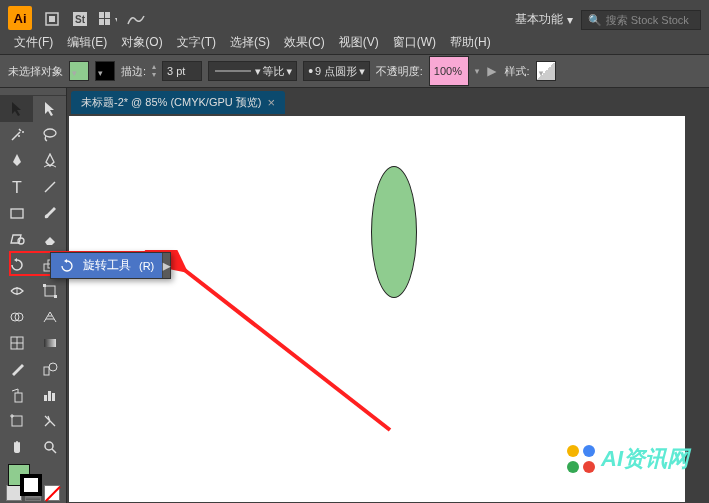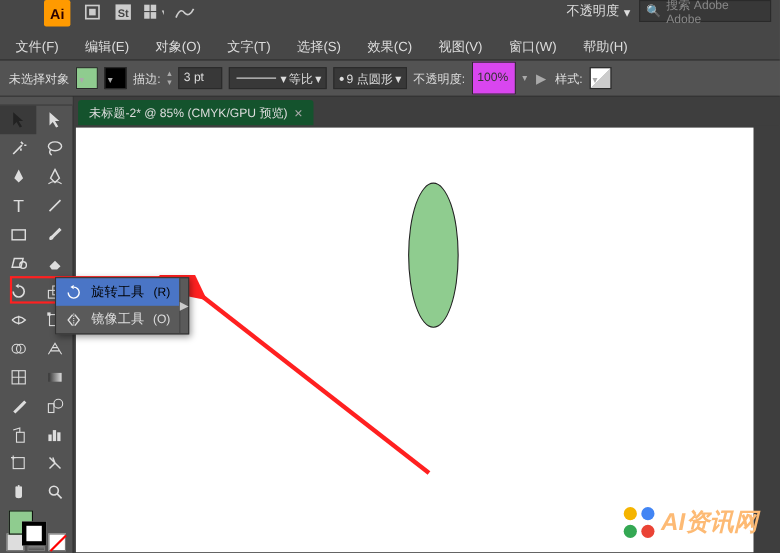--- a/index.html
+++ b/index.html
@@ -1,71 +1,71 @@
 <!DOCTYPE html>
 <html><head>
 <meta charset="utf-8">
 <style>
 * { margin: 0; padding: 0; box-sizing: border-box; font-family: "Microsoft YaHei", sans-serif; }
 body { background: #474747; width: 709px; height: 503px; overflow: hidden; position: relative; }
 
-.titlebar { height: 30px; background: #474747; display: flex; align-items: flex-start; padding: 0 8px; margin-left: 32px; }
+.titlebar { height: 30px; background: #474747; display: flex; align-items: flex-end; padding: 0 8px; }
 .ai-logo { width: 24px; height: 24px; background: #ff9a00; color: #2b0000; font-weight: bold; font-size: 13px; display: flex; align-items: center; justify-content: center; border-radius: 2px; margin-right: 6px; }
 .tb-icon { width: 22px; height: 22px; margin: 0 3px; display: flex; align-items: center; justify-content: center; color: #fde047; cursor: pointer; }
 .tb-spacer { flex: 1; }
 .tb-dropdown { color: #ddd; font-size: 12px; padding: 2px 8px; display: flex; align-items: center; gap: 4px; cursor: pointer; }
 .search-box { background: #383838; border: 1px solid #2a2a2a; color: #888; font-size: 11px; padding: 2px 6px; width: 120px; height: 20px; display: flex; align-items: center; gap: 4px; }
 
-.menubar { height: 24px; background: #474747; display: flex; align-items: center; padding: 0 8px; gap: 12px; }
+.menubar { height: 24px; background: #474747; display: flex; align-items: center; padding: 0 8px; gap: 2px; }
 .menu-item { color: #ddd; font-size: 12px; padding: 2px 6px; cursor: pointer; }
 
 .ctrlbar { height: 34px; background: #535353; border-top: 1px solid #2a2a2a; border-bottom: 1px solid #2a2a2a; display: flex; align-items: center; padding: 0 8px; gap: 6px; }
 .ctrl-label { color: #ddd; font-size: 11px; }
 .swatch { width: 20px; height: 20px; border: 1px solid #2a2a2a; }
 .fill-sw { background: #8fcc8f; }
 .stroke-sw { background: #000; }
 .dd-small { background: #383838; border: 1px solid #2a2a2a; color: #ddd; font-size: 11px; padding: 1px 4px; display: flex; align-items: center; gap: 2px; height: 20px; }
 .num-input { background: #383838; border: 1px solid #2a2a2a; color: #ddd; font-size: 11px; padding: 1px 4px; width: 40px; height: 20px; display: flex; align-items: center; }
-.opacity-input { background: #d946ef; border: 1px solid #2a2a2a; color: #333; font-size: 11px; padding: 14px 4px; width: 40px; height: 20px; display: flex; align-items: center; text-align: right; }
+.opacity-input { background: #f9a8d4; border: 1px solid #2a2a2a; color: #333; font-size: 11px; padding: 14px 4px; width: 40px; height: 20px; display: flex; align-items: center; text-align: right; }
 .stepper { color: #aaa; font-size: 8px; line-height: 8px; display: flex; flex-direction: column; }
 .style-sw { width: 20px; height: 20px; background: linear-gradient(135deg,#fff 50%,#ccc 50%); border: 1px solid #2a2a2a; }
 
 .middle { display: flex; height: 415px; }
 
 .tool-panel { width: 67px; background: #535353; border-right: 1px solid #2a2a2a; display: flex; flex-direction: column; }
 .tool-header { height: 18px; background: #535353; border-bottom: 1px solid #3a3a3a; }
 .tool-grid { display: grid; grid-template-columns: 1fr 1fr; }
 .tool { width: 33px; height: 26px; display: flex; align-items: center; justify-content: center; color: #ddd; cursor: pointer; position: relative; }
 .tool.active { background: #3a3a3a; }
 .color-area { padding: 6px; display: flex; position: relative; height: 40px; }
 .fill-box { width: 22px; height: 22px; background: #8fcc8f; border: 1px solid #111; position: absolute; left: 8px; top: 4px; }
 .stroke-box { width: 22px; height: 22px; background: #fff; border: 4px solid #000; position: absolute; left: 20px; top: 14px; }
 .mode-row { display: flex; justify-content: space-around; padding: 2px 4px; }
 .mode-icon { width: 16px; height: 16px; border: 1px solid #777; }
 .highlight-box { position: absolute; border: 2px solid #ff2020; pointer-events: none; z-index: 50; }
 
 .doc-area { flex: 1; background: #3e3e3e; display: flex; flex-direction: column; }
 .tabbar { height: 26px; background: #3e3e3e; display: flex; align-items: flex-end; padding-left: 4px; }
-.tab { background: #14532d; color: #ddd; font-size: 11px; padding: 4px 10px; display: flex; align-items: center; gap: 6px; border-top-left-radius: 3px; border-top-right-radius: 3px; }
+.tab { background: #0c4a6e; color: #ddd; font-size: 11px; padding: 4px 10px; display: flex; align-items: center; gap: 6px; border-top-left-radius: 3px; border-top-right-radius: 3px; }
 .tab-close { color: #aaa; cursor: pointer; font-size: 13px; }
 .canvas-wrap { flex: 1; background: #3e3e3e; padding: 2px 0 0 2px; position: relative; }
 .artboard { background: #fff; width: 616px; height: 386px; position: relative; }
 .ellipse-shape { position: absolute; left: 302px; top: 50px; width: 46px; height: 132px; background: #8fcc8f; border: 1px solid #222; border-radius: 50%; }
 
 .flyout { position: absolute; left: 50px; top: 252px; background: #5a5a5a; border: 1px solid #333; z-index: 60; box-shadow: 2px 2px 6px rgba(0,0,0,.4); }
 .flyout-row { display: flex; align-items: center; padding: 4px 8px; gap: 8px; font-size: 12px; color: #ddd; cursor: pointer; min-width: 110px; }
-.flyout-row.sel { background: #4a75c6; color: #000000; }
+.flyout-row.sel { background: #4a75c6; color: #ffffff; }
 .flyout-icon { width: 16px; height: 16px; display: flex; align-items: center; justify-content: center; }
 .flyout-short { margin-left: auto; font-size: 11px; }
 .flyout-handle { width: 8px; display: flex; align-items: center; justify-content: center; color: #ccc; border-left: 1px solid #444; }
 .flyout-outer { display: flex; }
 
 .arrow-svg { position: absolute; left: 70px; top: 250px; z-index: 55; pointer-events: none; }
 
-.watermark { position: absolute; right: 20px; bottom: 13px; display: flex; align-items: center; gap: 6px; font-size: 22px; font-style: italic; font-weight: bold; color: #fdba74; z-index: 70; }
+.watermark { position: absolute; right: 20px; bottom: 29px; display: flex; align-items: center; gap: 6px; font-size: 22px; font-style: italic; font-weight: bold; color: #5eead4; z-index: 70; }
 .wm-icon { width: 28px; height: 28px; position: relative; }
 .petal { width: 12px; height: 12px; border-radius: 50%; position: absolute; }
 .p1{background:#f5b400;left:0;top:0}.p2{background:#4285f4;right:0;top:0}.p3{background:#34a853;left:0;bottom:0}.p4{background:#ea4335;right:0;bottom:0}
 
 .chev::after { content: "▾"; font-size: 9px; margin-left: 2px; color: #aaa; }
 svg { display: block; }
 </style>
 </head>
 <body>
 
@@ -92,26 +92,26 @@
         <text x="16" y="10" font-size="8" fill="#ccc">▾</text>
       </svg>
     </div>
   <div class="tb-icon">
       <svg width="20" height="14">
         <path d="M2 12 Q6 2 10 8 Q14 12 18 4" fill="none" stroke="#ccc" stroke-width="1.5"></path>
       </svg>
     </div>
   <div class="tb-spacer"></div>
   <div class="tb-dropdown">
-      <span>不透明度</span>
+      <span>基本功能</span>
       <span>▾</span>
     </div>
   <div class="search-box">
       <span>🔍</span>
-      <span>搜索 Adobe Adobe</span>
+      <span>搜索 Stock Stock</span>
     </div>
 </div>
 
 <div class="menubar">
   <div class="menu-item">文件(F)</div>
   <div class="menu-item">编辑(E)</div>
   <div class="menu-item">对象(O)</div>
   <div class="menu-item">文字(T)</div>
   <div class="menu-item">选择(S)</div>
   <div class="menu-item">效果(C)</div>
@@ -360,30 +360,20 @@
       <div class="flyout-row sel">
         <div class="flyout-icon">
             <svg width="14" height="14">
               <path d="M7 2 A5 5 0 1 1 2 7" fill="none" stroke="#fff" stroke-width="1.3"></path>
               <path d="M7 0 L7 4 L4 2 Z" fill="#fff"></path>
             </svg>
           </div>
         <span>旋转工具</span>
         <span class="flyout-short">(R)</span>
       </div>
-      <div class="flyout-row">
-        <div class="flyout-icon">
-            <svg width="14" height="14">
-              <path d="M6 2 L2 7 L6 12 M8 2 L12 7 L8 12" fill="none" stroke="#ddd" stroke-width="1.3"></path>
-              <line x1="7" y1="1" x2="7" y2="13" stroke="#ddd" stroke-dasharray="1,1"></line>
-            </svg>
-          </div>
-        <span>镜像工具</span>
-        <span class="flyout-short">(O)</span>
-      </div>
     </div>
     <div class="flyout-handle">▸</div>
   </div>
 </div>
 
 <svg class="arrow-svg" width="340" height="200">
   <defs>
       <marker id="ah" markerWidth="14" markerHeight="12" refX="2" refY="6" orient="auto">
         <path d="M12 0 L0 6 L12 12 Z" fill="#ff2020"></path>
       </marker>

